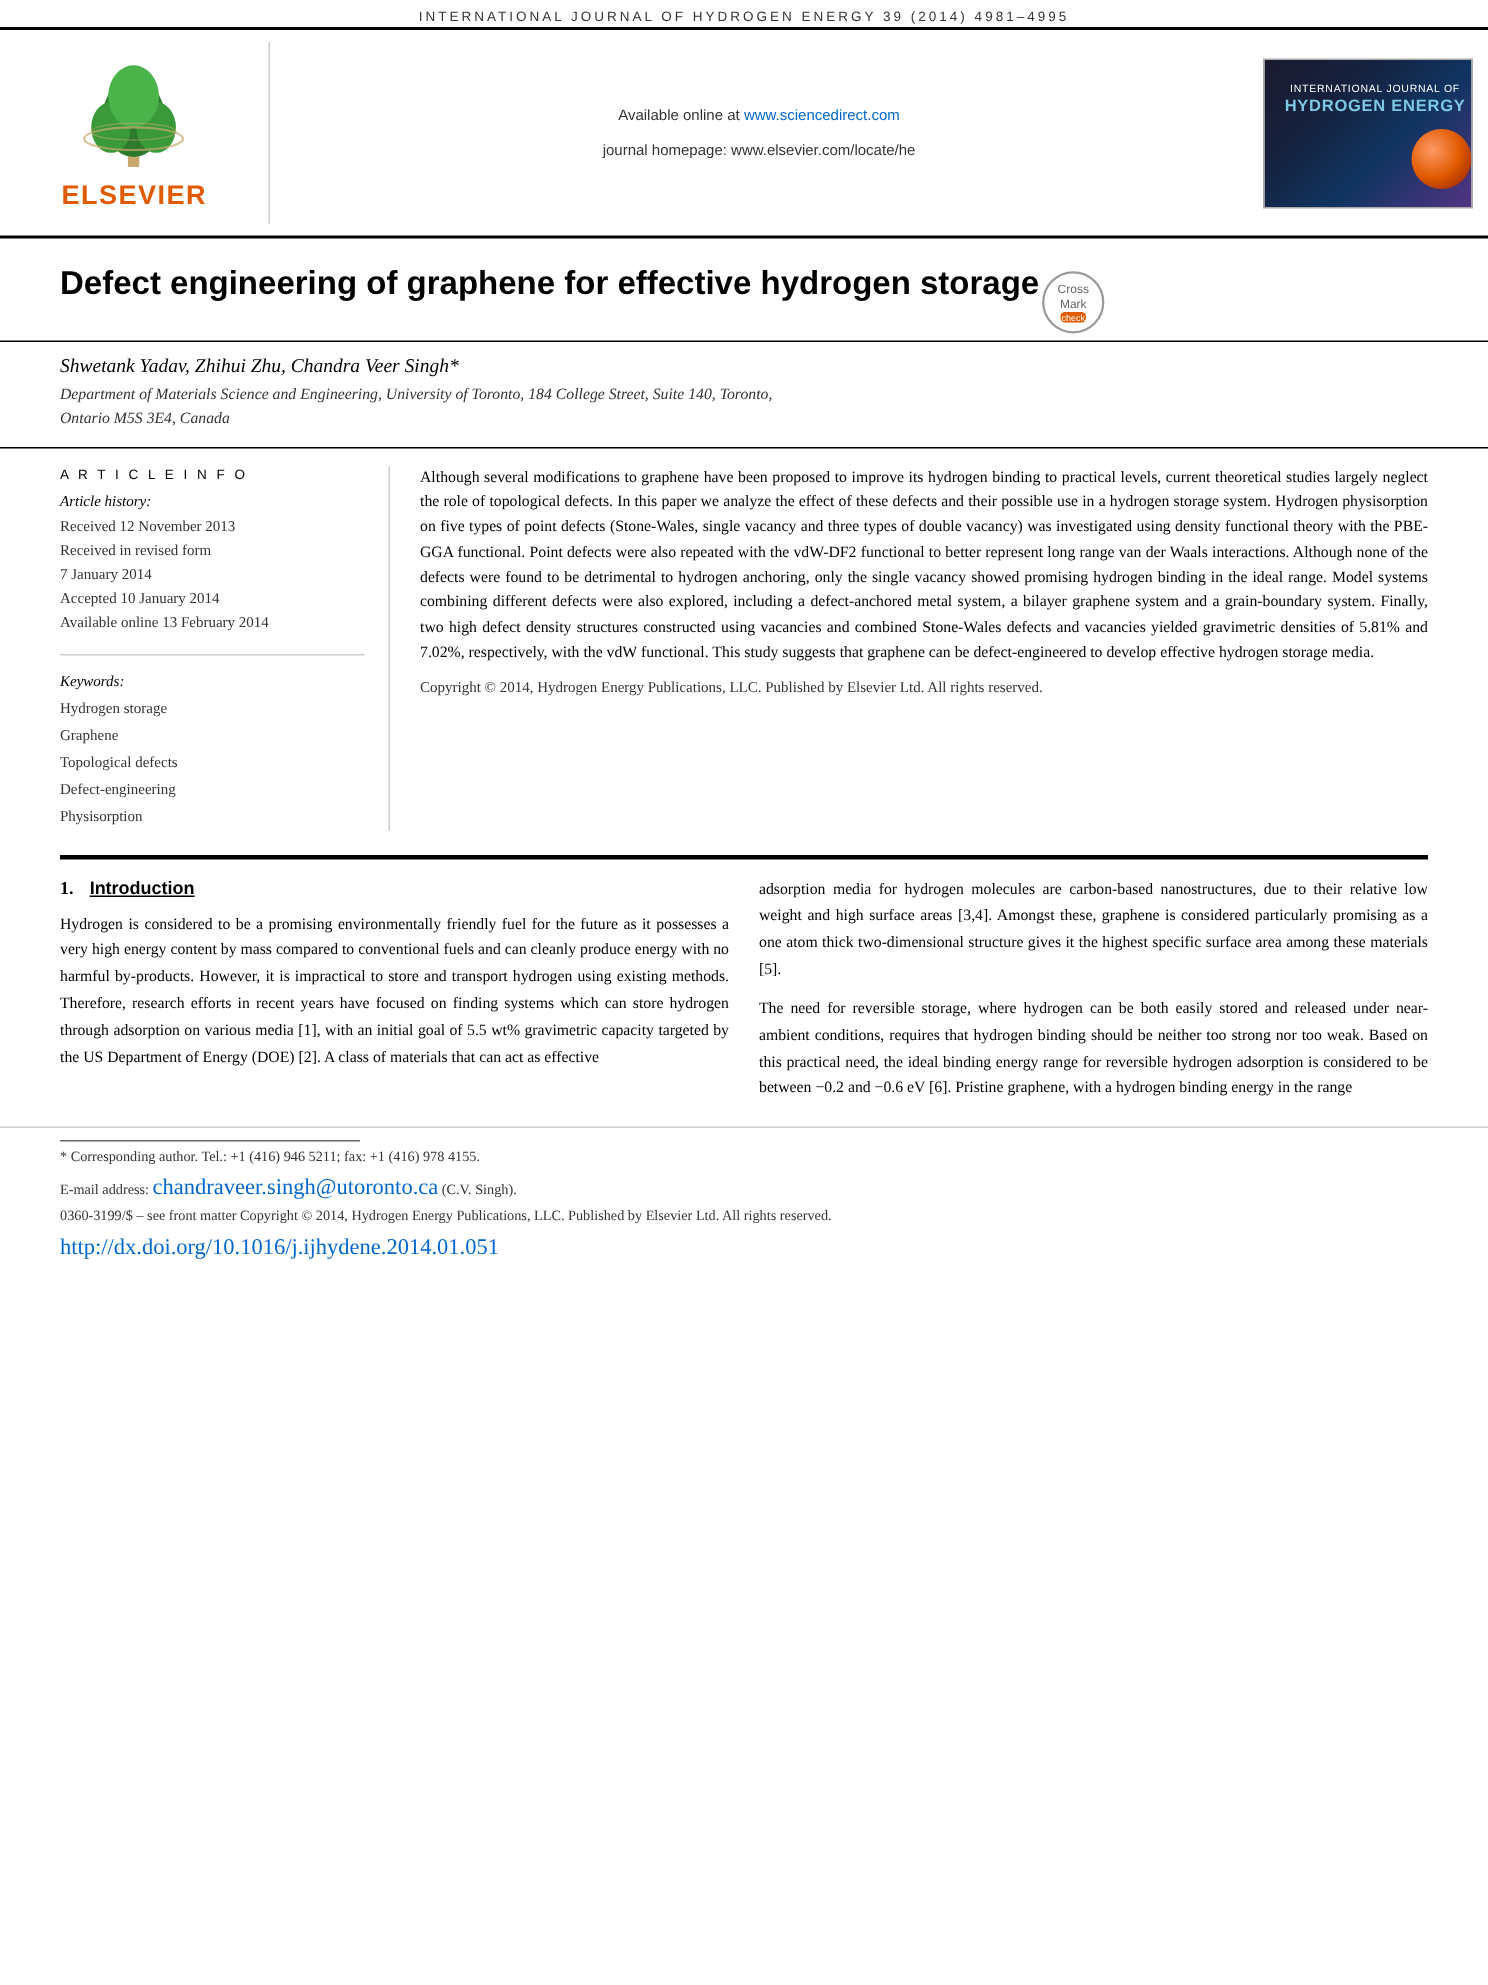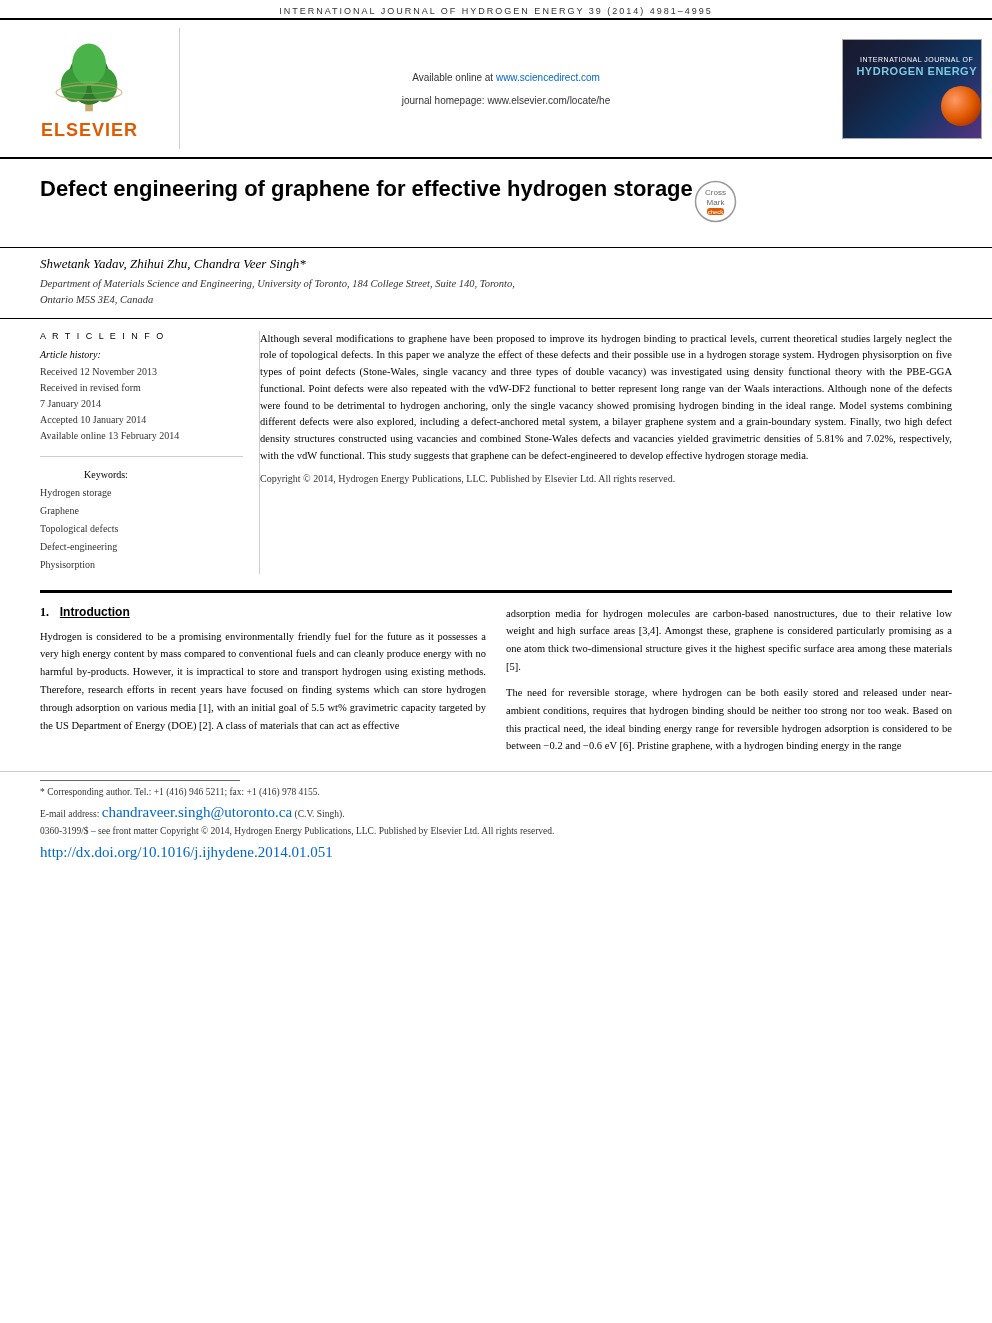--- a/index.html
+++ b/index.html
@@ -132,21 +132,21 @@
       color: #7ec8e3;
     }
     .cover-sphere {
       width: 40px;
       height: 40px;
       border-radius: 50%;
       background: radial-gradient(circle at 35% 35%, #ff9966, #e05a00, #8b1a00);
       margin-top: 4px;
     }
     .article-title-section {
-      padding: 16px 40px 21px 40px;
+      padding: 16px 40px 0 40px;
       border-bottom: 1px solid #000;
     }
     .article-title {
       font-size: 22px;
       font-weight: bold;
       color: #000;
       line-height: 1.3;
       font-family: Arial, sans-serif;
       max-width: 75%;
     }
@@ -170,20 +170,21 @@
     }
     .affiliation {
       font-size: 10.5px;
       color: #333;
       font-style: italic;
       line-height: 1.5;
     }
     .content-area {
       display: flex;
       padding: 12px 40px 0 40px;
+      gap: 20px;
       border-top: 1px solid #000;
       margin-top: 6px;
     }
     .left-column {
       width: 220px;
       flex-shrink: 0;
       padding-right: 16px;
       border-right: 1px solid #ccc;
     }
     .right-column {
@@ -208,22 +209,22 @@
     .history-item {
       font-size: 10px;
       line-height: 1.6;
       color: #333;
     }
     .keywords-block {
       margin-top: 8px;
     }
     .keywords-title {
       font-size: 10px;
+      font-style: italic;
       margin-bottom: 4px;
-      margin-left: 44px;
     }
     .keyword-item {
       font-size: 10px;
       line-height: 1.8;
       color: #333;
     }
     .abstract-text {
       font-size: 10.5px;
       line-height: 1.6;
       text-align: justify;

